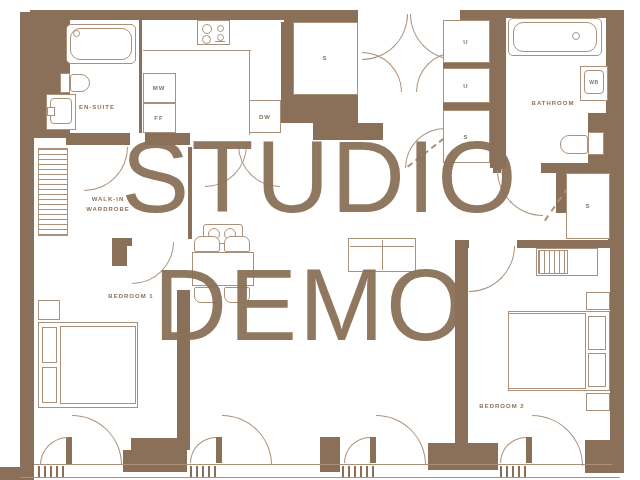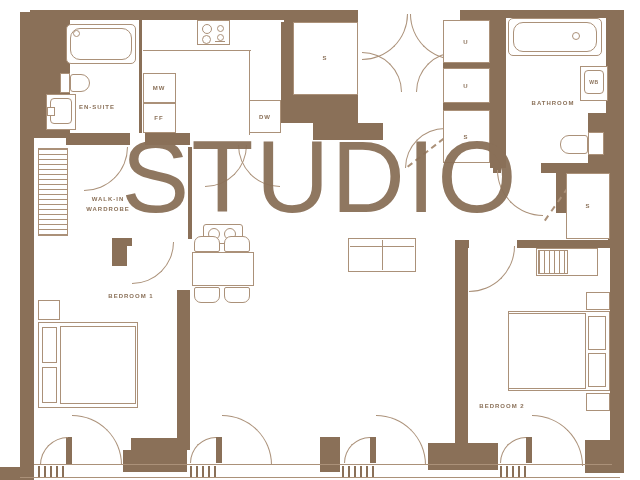--- a/index.html
+++ b/index.html
@@ -180,14 +180,15 @@
   <span class="lbl" style="left:159px;top:115px">FF</span>
   <span class="lbl" style="left:265px;top:114px">DW</span>
   <span class="lbl sm" style="left:594px;top:79px">WB</span>
   <span class="lbl" style="left:325px;top:55px">S</span>
   <span class="lbl" style="left:466px;top:39px">U</span>
   <span class="lbl" style="left:466px;top:83px">U</span>
   <span class="lbl" style="left:466px;top:134px">S</span>
   <span class="lbl" style="left:588px;top:203px">S</span>
 
   <div class="wm" style="top:126px">STUDIO</div>
+  <div class="wm" style="top:254px;left:48.5%">DEMO</div>
 
 </div>
 
 </body></html>

